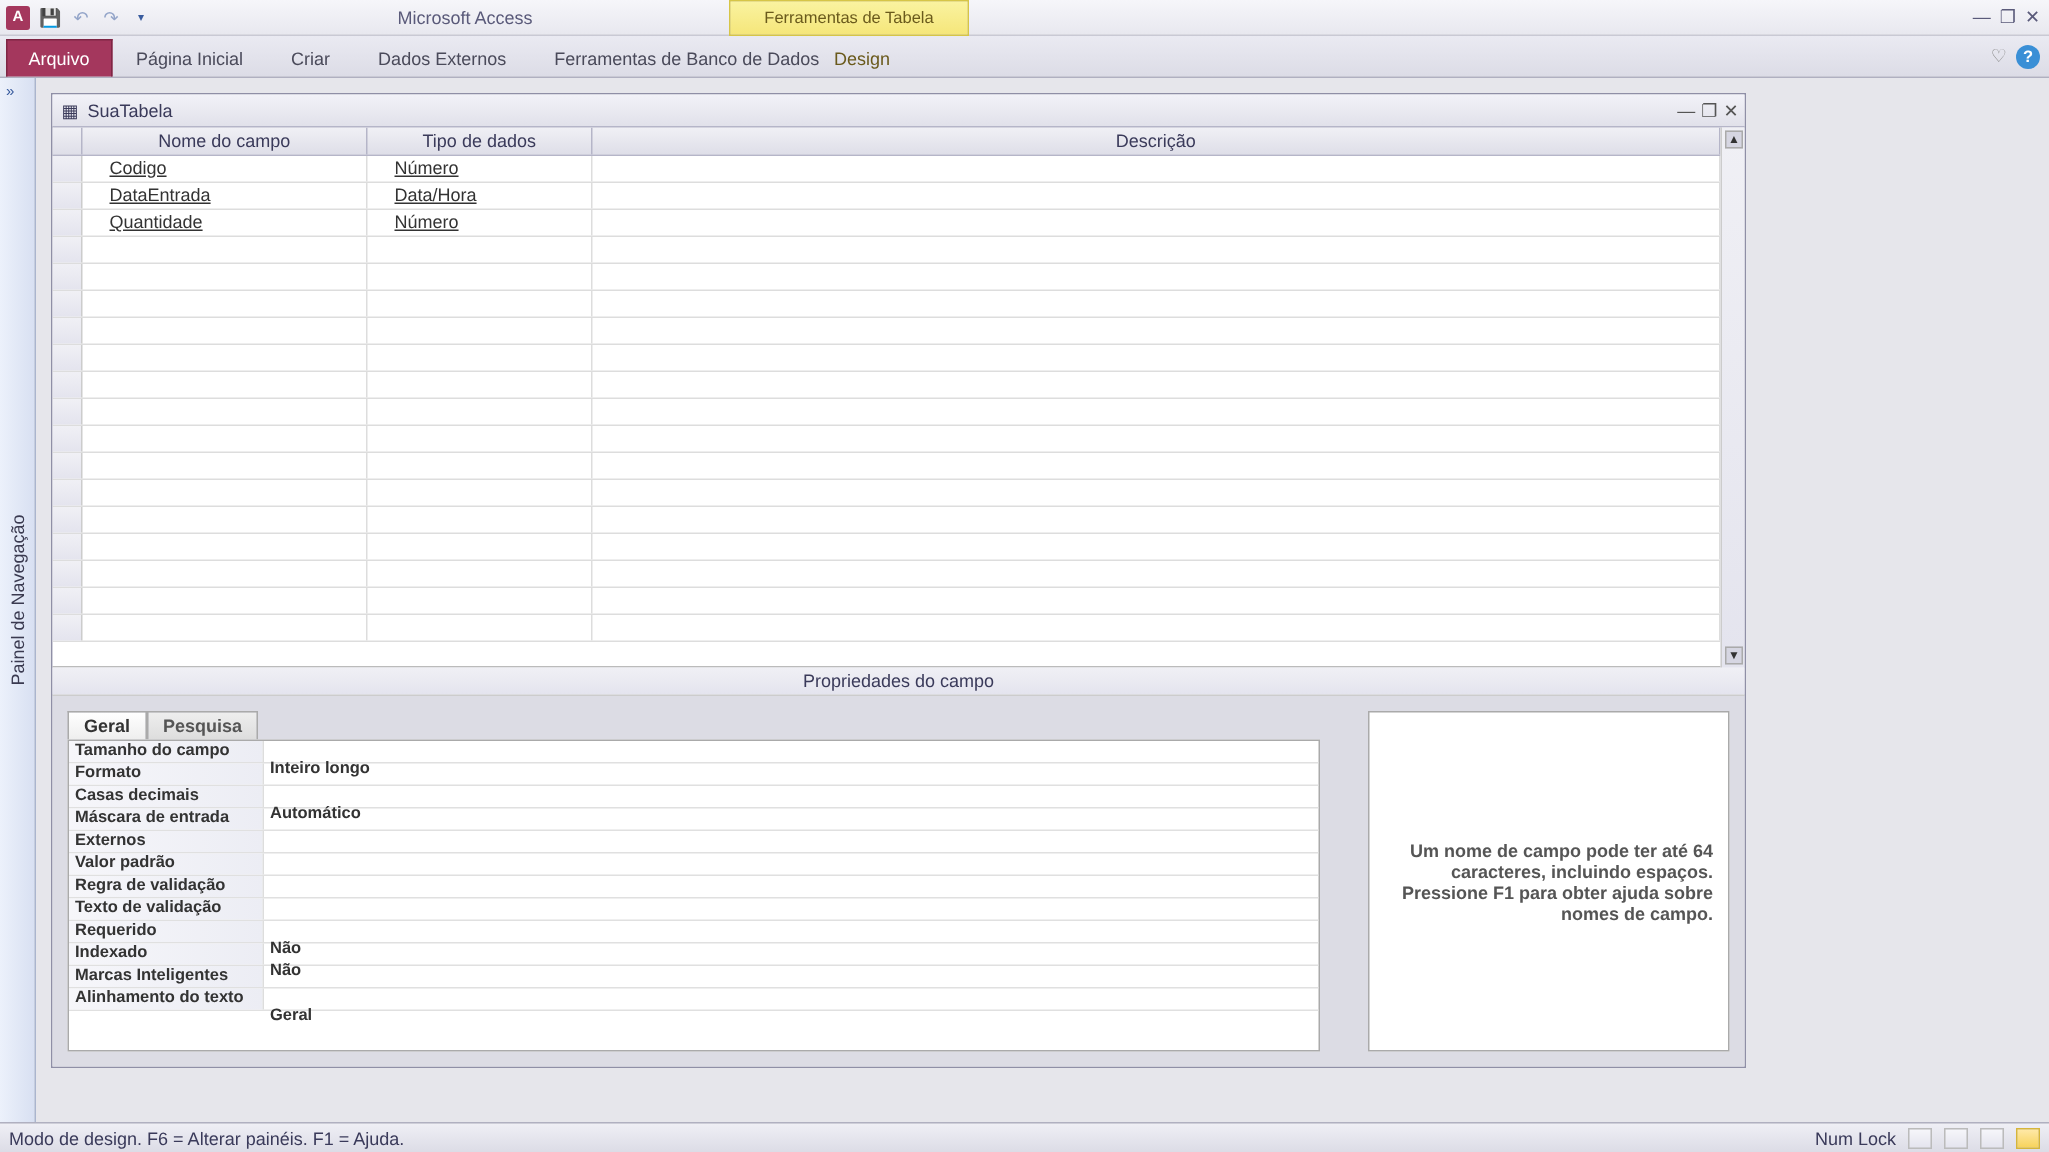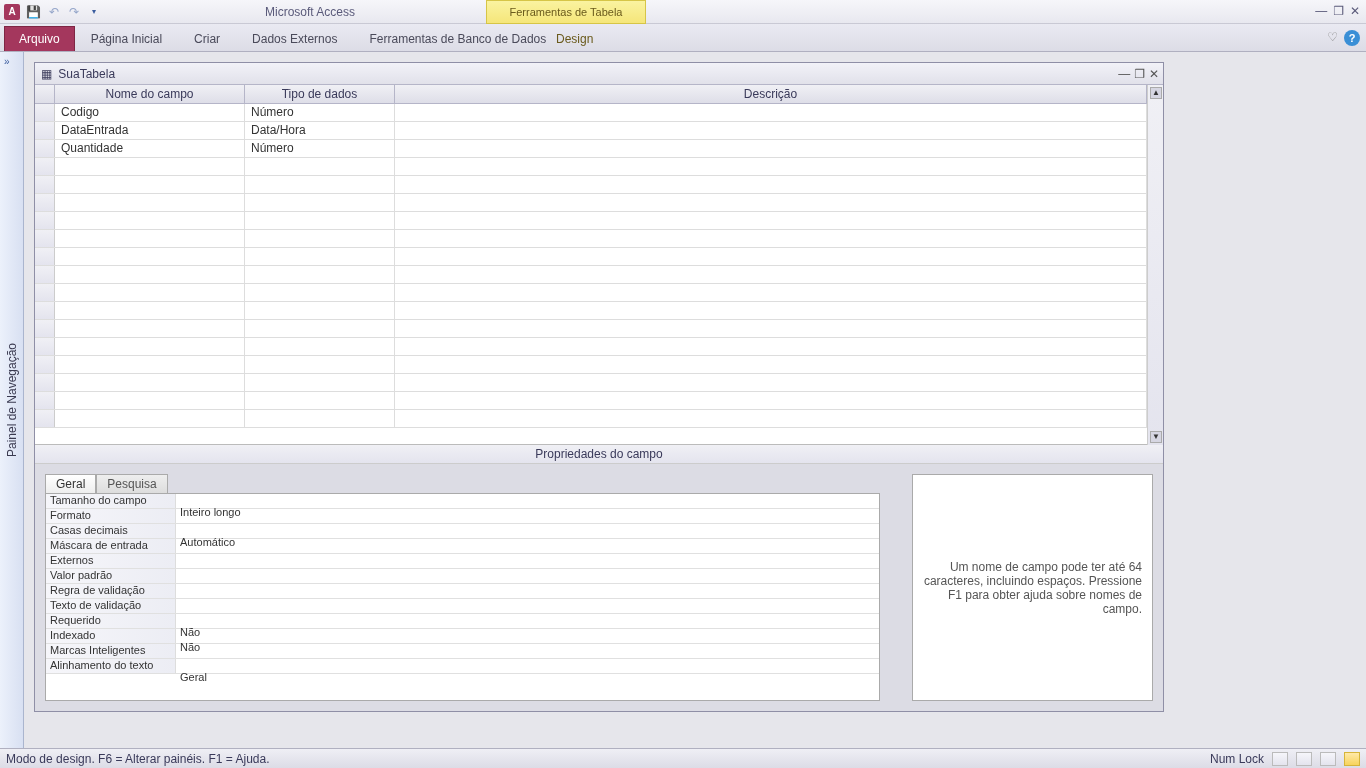--- a/index.html
+++ b/index.html
@@ -36,28 +36,28 @@
 .grid { flex:1; display:flex; flex-direction:column; overflow:hidden; border-bottom:1px solid #bbb; }
 .grid-header { display:flex; background:linear-gradient(#f0f0f5,#dedee8); border-bottom:1px solid #b5b5c8; }
 .rowsel-h { width:20px; border-right:1px solid #b5b5c8; }
 .col { border-right:1px solid #b5b5c8; padding:2px 6px; text-align:center; font-size:12px; color:#3a3a5a; }
 .col-name { width:190px; }
 .col-type { width:150px; }
 .col-desc { flex:1; }
 .grid-body { flex:1; overflow:hidden; background:#fff; }
 .grow { display:flex; border-bottom:1px solid #ddd; height:18px; }
 .rowsel { width:20px; background:linear-gradient(#f0f0f5,#e4e4ee); border-right:1px solid #ccc; }
-.gcell { border-right:1px solid #ddd; padding:1px 6px; font-size:12px; }
+.gcell { border-right:1px solid #ddd; padding:1px 18px; font-size:12px;text-decoration:underline; }
 .gcell.col-name{width:190px;} .gcell.col-type{width:150px;} .gcell.col-desc{flex:1;}
 .vscroll { width:16px; background:linear-gradient(#f0f0f5,#e4e4ee); border-left:1px solid #ccc; position:relative; }
 .vscroll .arrow{position:absolute;left:2px;width:12px;height:12px;background:#d6d6e2;border:1px solid #aaa;font-size:8px;text-align:center;line-height:10px;}
 .vscroll .arrow.up{top:2px;} .vscroll .arrow.down{bottom:2px;}
 
 .props-title { text-align:center; font-size:12px; padding:2px; background:linear-gradient(#f0f0f5,#e4e4ee); border-bottom:1px solid #ccc; color:#3a3a5a; }
-.props-area { flex:1; display:flex; padding:10px; gap:8px; background:#dcdce4; }
+.props-area { flex:1; display:flex; padding:10px; gap:8px; background:#dcdce4;font-weight:bold; }
 .props-left { width:835px; display:flex; flex-direction:column; }
 .tabstrip { display:flex; }
 .ptab { padding:2px 10px; border:1px solid #aaa; border-bottom:none; background:linear-gradient(#fff,#eee); font-size:12px; }
 .ptab:not(.active){ background:linear-gradient(#eee,#ddd); color:#555; }
 .props-grid { flex:1; border:1px solid #aaa; background:#fff; }
 .prow { display:flex; border-bottom:1px solid #e0e0e0; height:15px; }
 .plabel { width:130px; padding:0 4px; font-size:11px; background:linear-gradient(90deg,#f6f6fa,#ecedf4); border-right:1px solid #ddd; }
 .pval { flex:1; padding:12px 4px; font-size:11px; }
 .props-right { flex:1; border:1px solid #aaa; background:#fff; display:flex; align-items:center; justify-content:center; padding:10px; text-align:right; font-size:11px; color:#555;margin-left:24px; }
 

